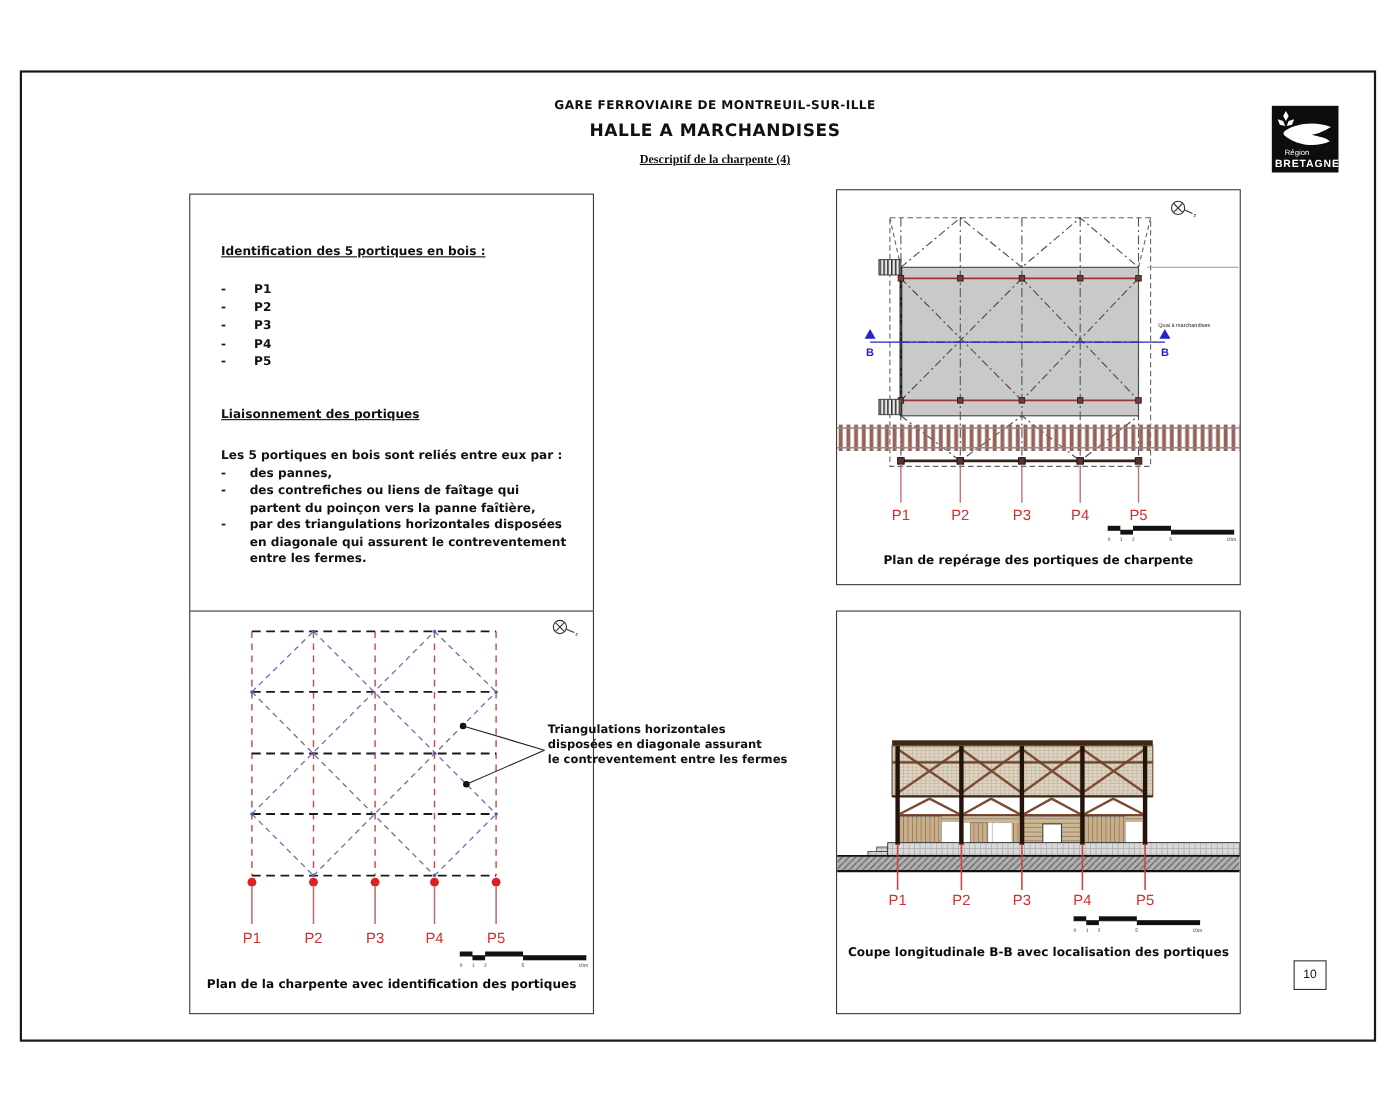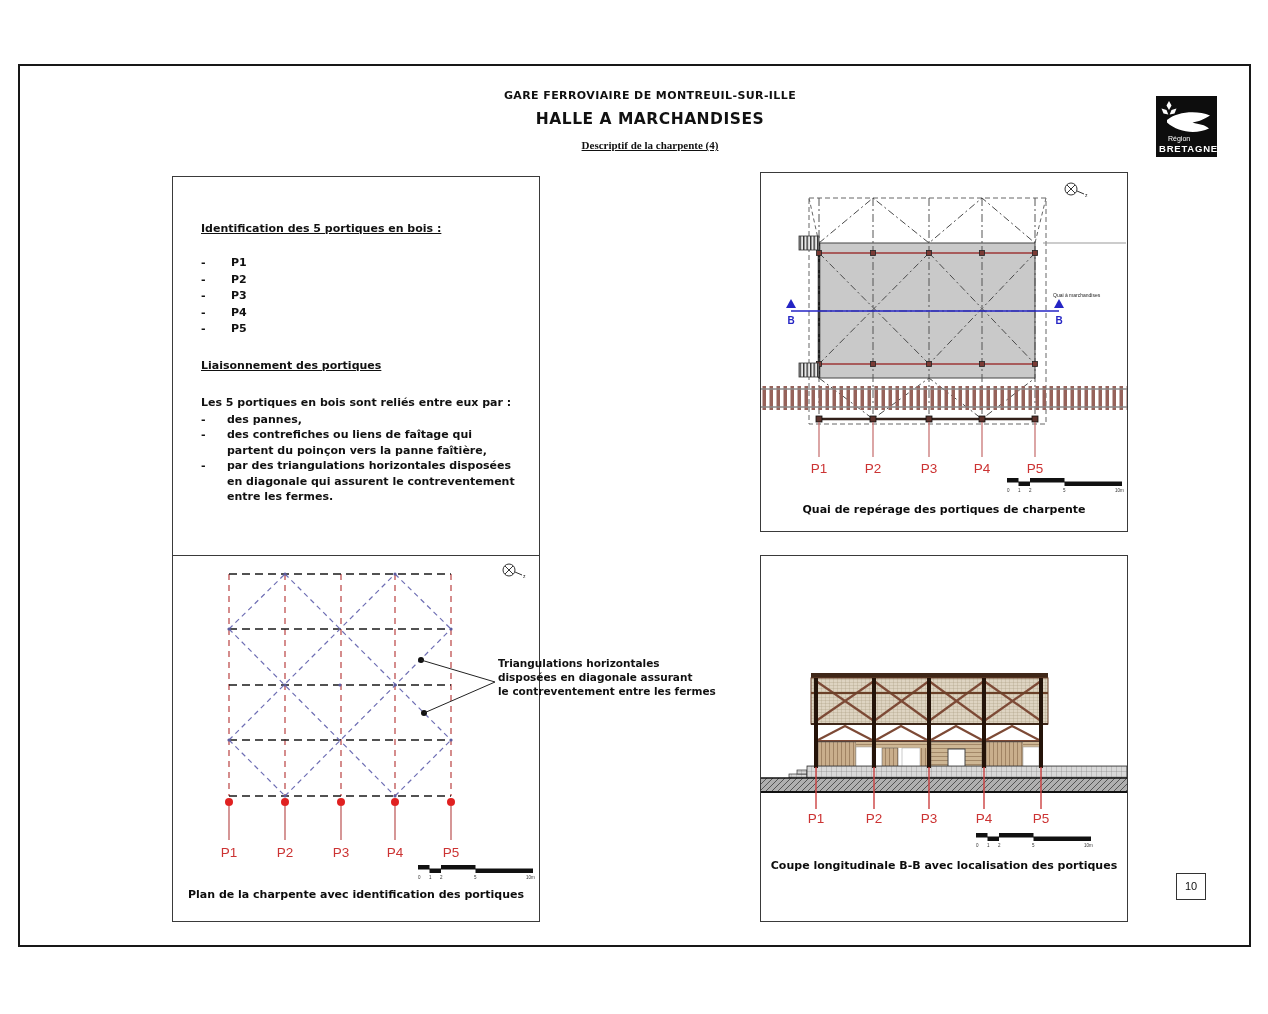--- a/index.html
+++ b/index.html
@@ -21,21 +21,21 @@
   .panel-plan-reperage{left:760px;top:172px;width:368px;height:360px;}
   .panel-plan-charpente{left:172px;top:555px;width:368px;height:367px;}
   .panel-coupe{left:760px;top:555px;width:368px;height:367px;}
   .caption{position:absolute;left:0;width:100%;text-align:center;font-weight:bold;
         font-size:11px;white-space:nowrap;color:#0d0d0d;}
   
   .tp-title{text-decoration:underline;}
   .tp-list{margin-top:18px;}
   .tp-row{display:flex;line-height:16.5px;}
   .tp-dash{width:30px;}
-  .tp-title2{margin-top:20px;}
+  .tp-title2{margin-top:31px;}
   .tp-intro{margin-top:21px;}
   .tp-bullets{margin-top:1px;}
   .tp-li{display:flex;line-height:15.5px;}
   .tp-li .tp-dash{width:26px;flex:0 0 26px;}
   .tp-li .tp-txt{width:306px;}
   
   .annotation{position:absolute;left:498px;top:656px;width:220px;font-size:10.5px;
         font-weight:bold;line-height:14px;}
   
   .pagenum{position:absolute;left:1176px;top:873px;width:30px;height:27px;border:1px solid #333;
@@ -228,21 +228,21 @@
           <rect x="11.5" y="5" width="11.5" height="4" fill="#111"></rect>
         <rect x="23" y="1" width="34.5" height="4" fill="#111"></rect>
           <rect x="57.5" y="5" width="57.5" height="4" fill="#111"></rect>
         <text x="0" y="15" class="tick">0</text>
         <text x="11" y="15" class="tick">1</text>
         <text x="22" y="15" class="tick">2</text>
         <text x="56" y="15" class="tick">5</text>
         <text x="108" y="15" class="tick">10m</text>
       </g>
     </svg>
-    <div class="caption" style="top:330px">Quai de repérage des portiques de charpente</div>
+    <div class="caption" style="top:330px">Plan de repérage des portiques de charpente</div>
   </div>
 
   <div class="panel panel-plan-charpente">
     <svg width="366" height="365" viewBox="0 0 366 365" style="overflow:visible">
 
       <g transform="translate(336,14)" stroke="#333" fill="none" stroke-width="1">
         <circle r="6"></circle>
           <line x1="-4" y1="-4" x2="4" y2="4"></line>
           <line x1="-4" y1="4" x2="4" y2="-4"></line>
         <line x1="6" y1="2" x2="13" y2="5"></line>

